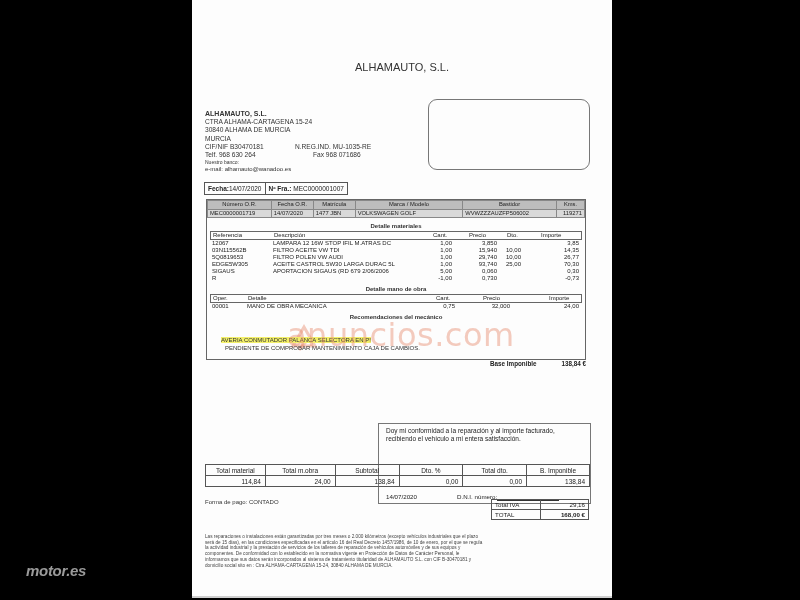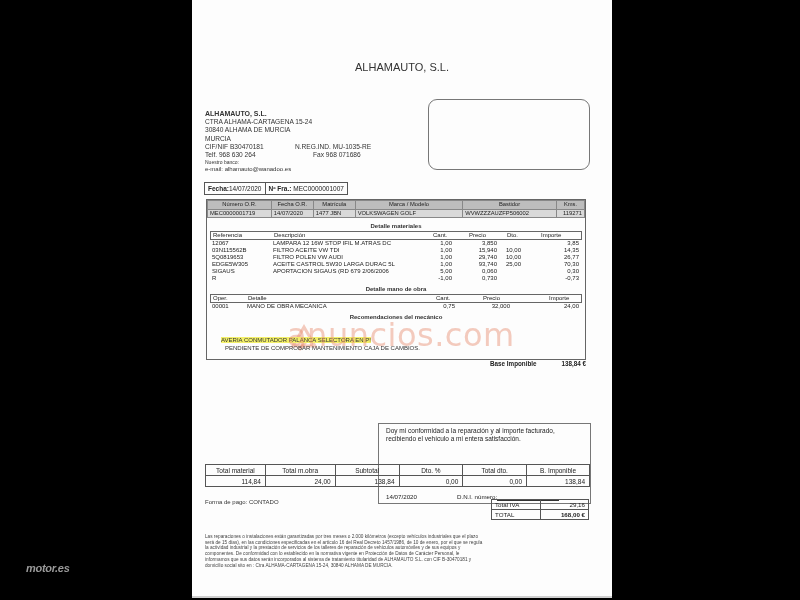--- a/index.html
+++ b/index.html
@@ -86,21 +86,21 @@
 
   .iva-table { position: absolute; left: 299px; top: 499px; width: 98px; font-size: 6.2px; }
   .iva-table td { border: 1px solid #555; height: 10px; padding: 0 3px; }
   .iva-table td.r { text-align: right; }
   .iva-table .bold { font-weight: bold; }
 
   .footer-line { left: 13px; top: 559px; width: 385px; border-top: 1.5px solid #777; }
   .page-num { left: 350px; top: 562px; font-size: 6.8px; color: #333; }
 
   .brand {
-    position: absolute; left: 26px; top: 562px; font-size: 11px; font-weight: bold; font-style: italic;
+    position: absolute; left: 26px; top: 562px; font-size: 15px; font-weight: bold; font-style: italic;
     color: #9a9a9a; font-family: "Liberation Sans", sans-serif; letter-spacing: -0.3px;
   }
 </style>
 </head>
 <body>
 
 <div class="page">
 
   <div class="abs company-title">ALHAMAUTO, S.L.</div>
 

